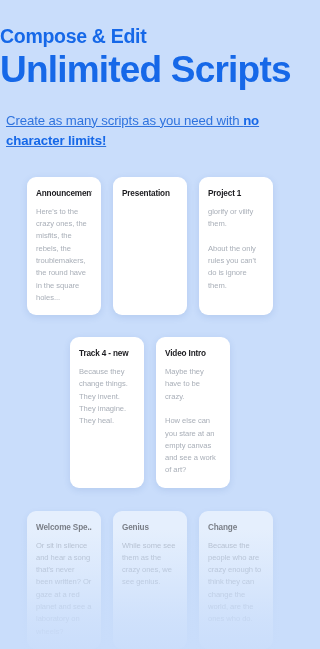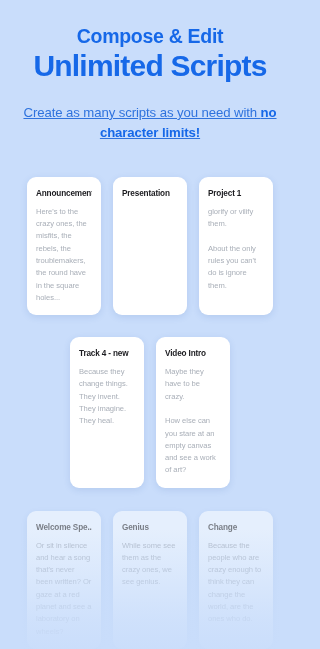--- a/index.html
+++ b/index.html
@@ -20,32 +20,32 @@
     position: relative;
     width: 300px;
     height: 649px;
     background: #C9DDFB;
     overflow: hidden;
   }
 
   
   .header {
     padding-top: 24px;
-    text-align: center;
+    text-align: left;
   }
   .headline-1 {
     font-size: 19.5px;
     font-weight: bold;
     color: #1668E8;
     letter-spacing: -0.3px;
     line-height: 1.25;
     margin: 0;
   }
   .headline-2 {
-    font-size: 30px;
+    font-size: 37px;
     font-weight: bold;
     color: #1668E8;
     letter-spacing: -0.8px;
     line-height: 1.12;
     margin: 1px 0 0 0;
   }
   .subhead {
     margin: 20px 0 0 0;
     font-size: 13.2px;
     line-height: 1.55;

